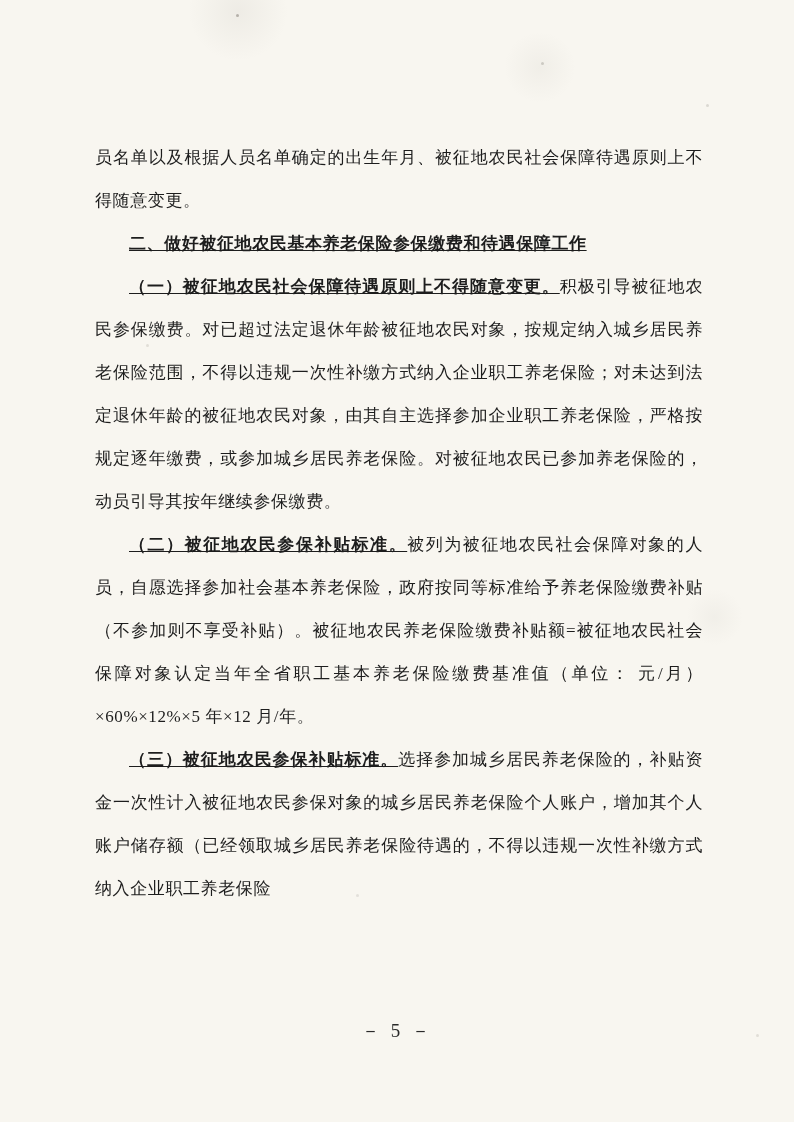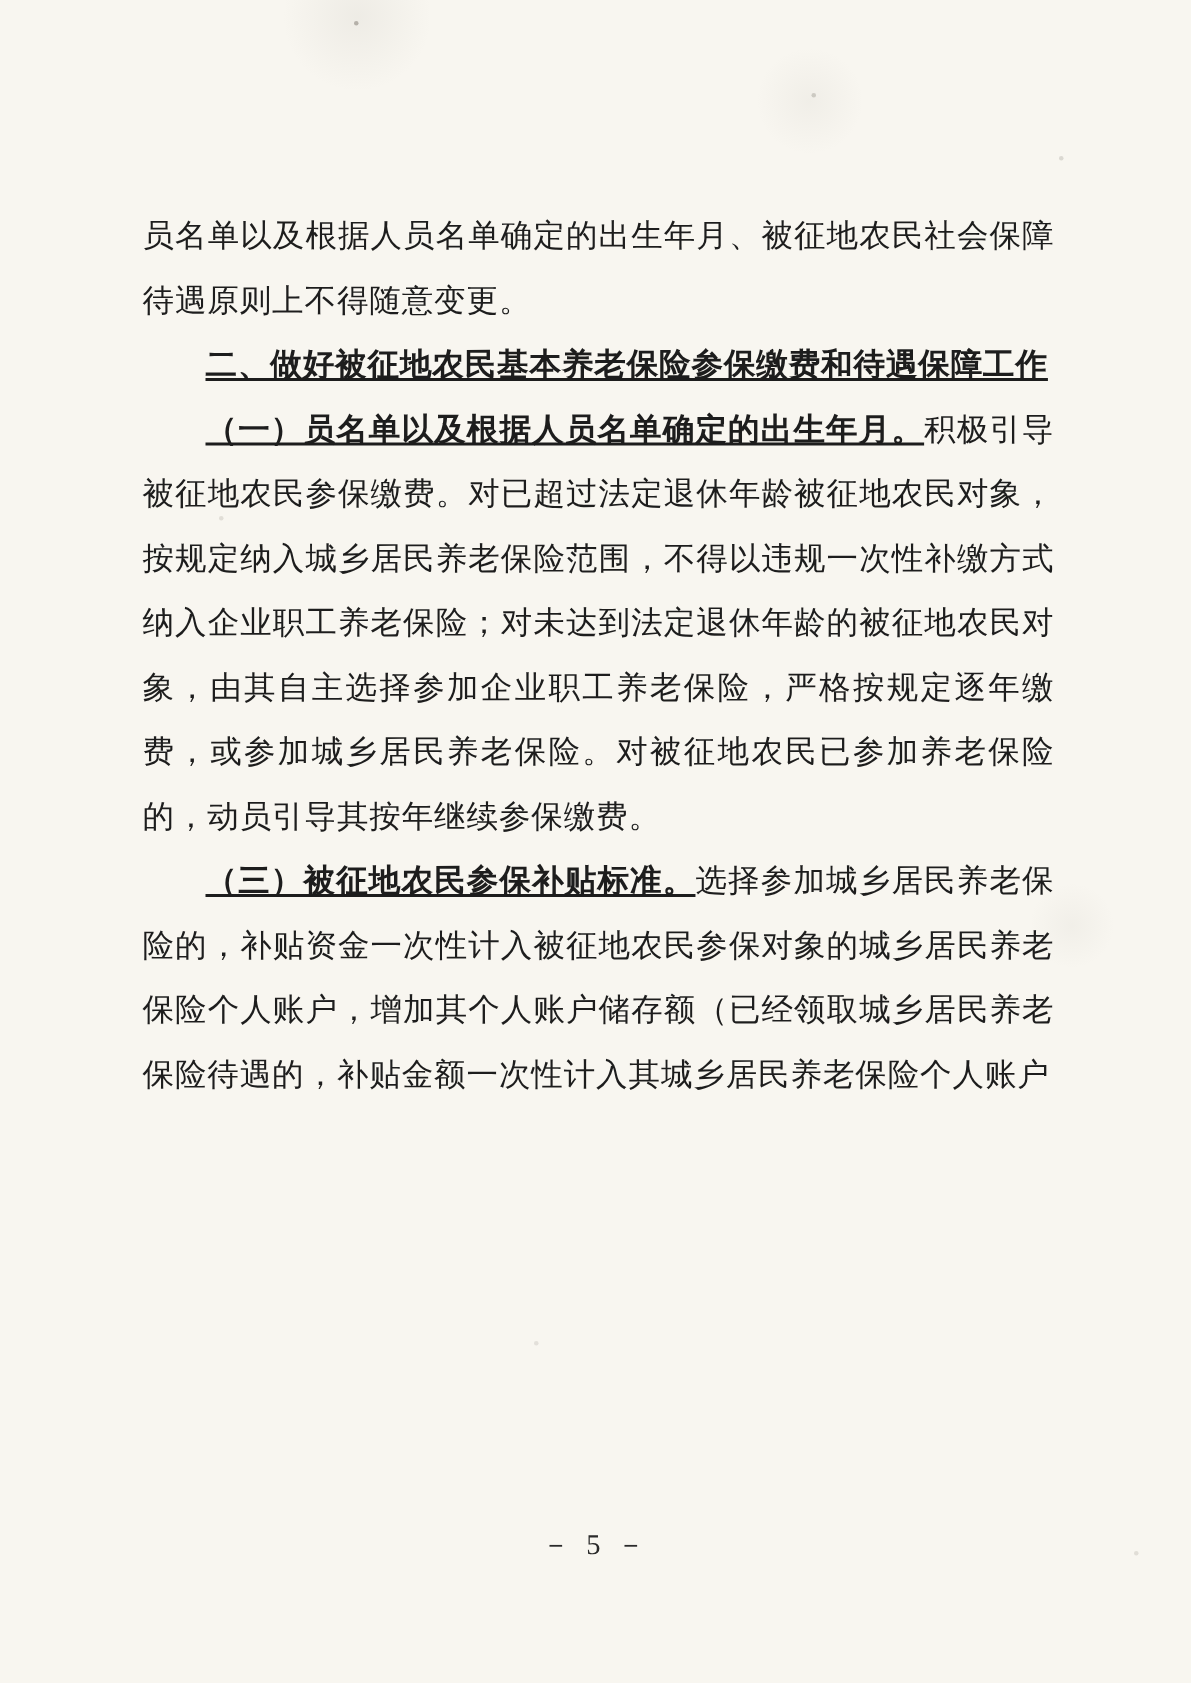--- a/index.html
+++ b/index.html
@@ -32,21 +32,21 @@
       -90px 330px 0 0 rgba(120,115,105,0.18),
       430px 620px 0 0 rgba(120,115,105,0.20),
       120px 880px 0 0 rgba(120,115,105,0.16),
       520px 1020px 0 0 rgba(120,115,105,0.18);
   }
   .doc-body {
     position: absolute;
     left: 95px;
     top: 136px;
     width: 608px;
-    font-size: 21px;
+    font-size: 17px;
     line-height: 43px;
     letter-spacing: 0.6px;
     text-align: justify;
   }
   p.para { margin: 0; padding: 0; }
   p.para.indent { text-indent: 2em; }
   .para b { font-weight: 700; text-decoration: underline; }
   .para.heading { font-weight: 700; }
   .page-footer {
     position: absolute;
@@ -65,20 +65,21 @@
 
 <div class="paper-texture"></div>
 <div class="scan-noise"></div>
 
 <div class="doc-body">
 
   <p class="para"><span>员名单以及根据人员名单确定的出生年月、被征地农民社会保障待遇原则上不得随意变更。</span></p>
 
   <p class="para indent heading"><b>二、做好被征地农民基本养老保险参保缴费和待遇保障工作</b></p>
 
-  <p class="para indent"><b>（一）员名单以及根据人员名单确定的出生年月。</b><span>积极引导被征地农民参保缴费。对已超过法定退休年龄被征地农民对象，按规定纳入城乡居民养老保险范围，不得以违规一次性补缴方式纳入企业职工养老保险；对未达到法定退休年龄的被征地农民对象，由其自主选择参加企业职工养老保险，严格按规定逐年缴费，或参加城乡居民养老保险。对被征地农民已参加养老保险的，动员引导其按年继续参保缴费。</span></p>
+  <p class="para indent"><b>（一）被征地农民社会保障待遇原则上不得随意变更。</b><span>积极引导被征地农民参保缴费。对已超过法定退休年龄被征地农民对象，按规定纳入城乡居民养老保险范围，不得以违规一次性补缴方式纳入企业职工养老保险；对未达到法定退休年龄的被征地农民对象，由其自主选择参加企业职工养老保险，严格按规定逐年缴费，或参加城乡居民养老保险。对被征地农民已参加养老保险的，动员引导其按年继续参保缴费。</span></p>
 
+  <p class="para indent"><b>（二）被征地农民参保补贴标准。</b><span>被列为被征地农民社会保障对象的人员，自愿选择参加社会基本养老保险，政府按同等标准给予养老保险缴费补贴（不参加则不享受补贴）。被征地农民养老保险缴费补贴额=被征地农民社会保障对象认定当年全省职工基本养老保险缴费基准值（单位： 元/月）×60%×12%×5 年×12 月/年。</span></p>
 
-  <p class="para indent"><b>（三）被征地农民参保补贴标准。</b><span>选择参加城乡居民养老保险的，补贴资金一次性计入被征地农民参保对象的城乡居民养老保险个人账户，增加其个人账户储存额（已经领取城乡居民养老保险待遇的，补贴金额一次性计入其城乡居民养老保险个人账户</span></p>
+  <p class="para indent"><b>（三）被征地农民参保补贴标准。</b><span>选择参加城乡居民养老保险的，补贴资金一次性计入被征地农民参保对象的城乡居民养老保险个人账户，增加其个人账户储存额（已经领取城乡居民养老保险待遇的，不得以违规一次性补缴方式纳入企业职工养老保险</span></p>
 
 </div>
 
 <div class="page-footer">－ 5 －</div>
 
 </body></html>

